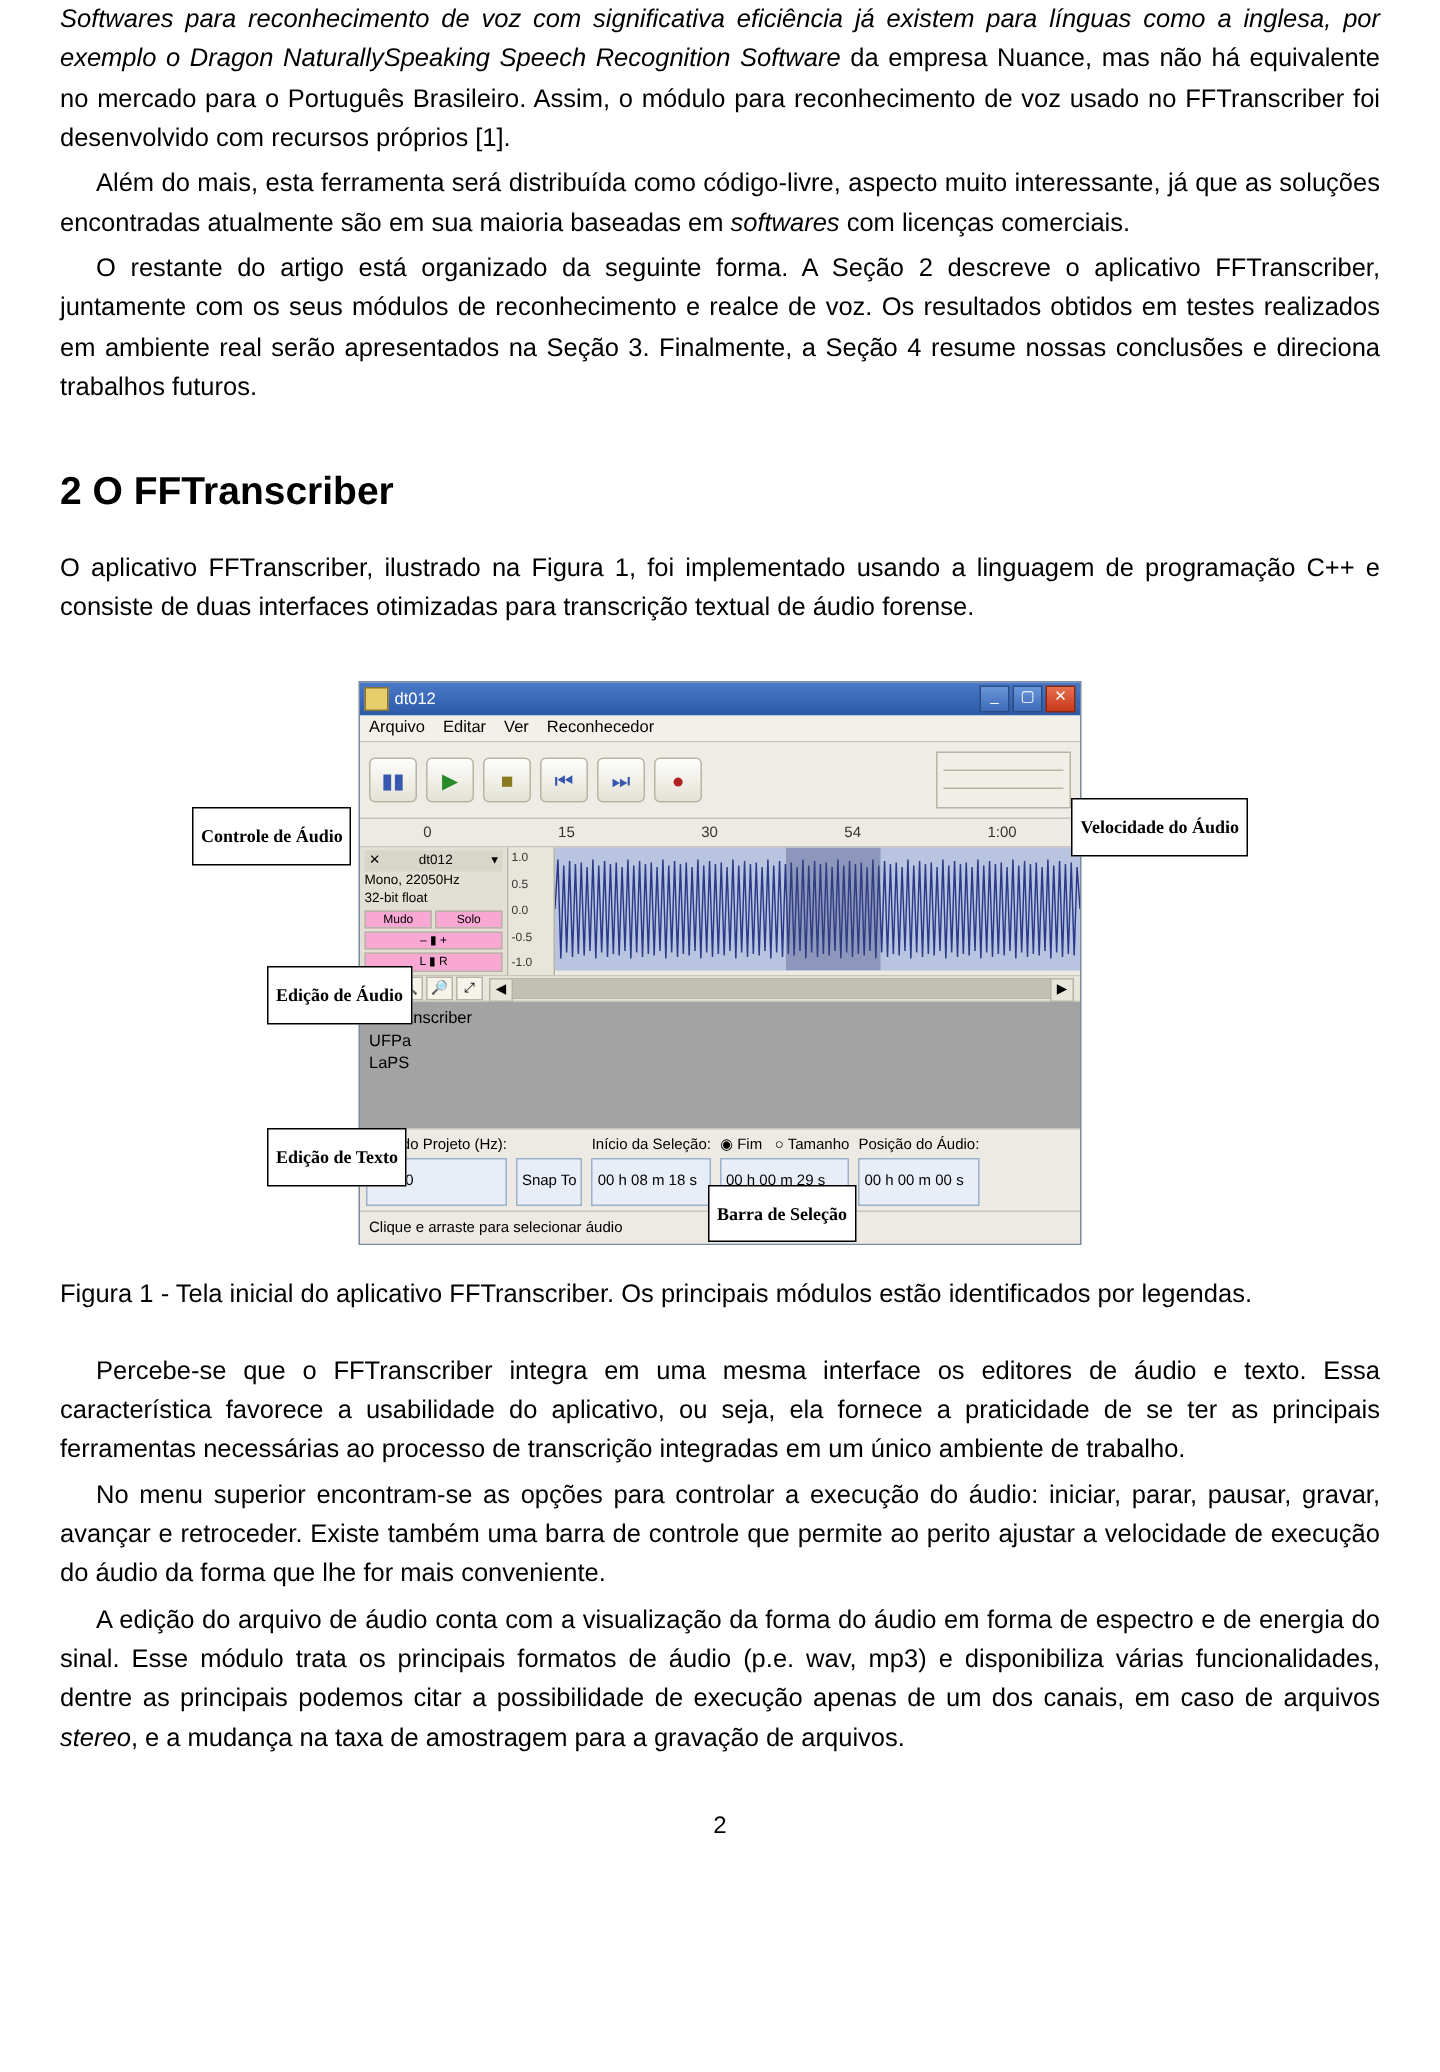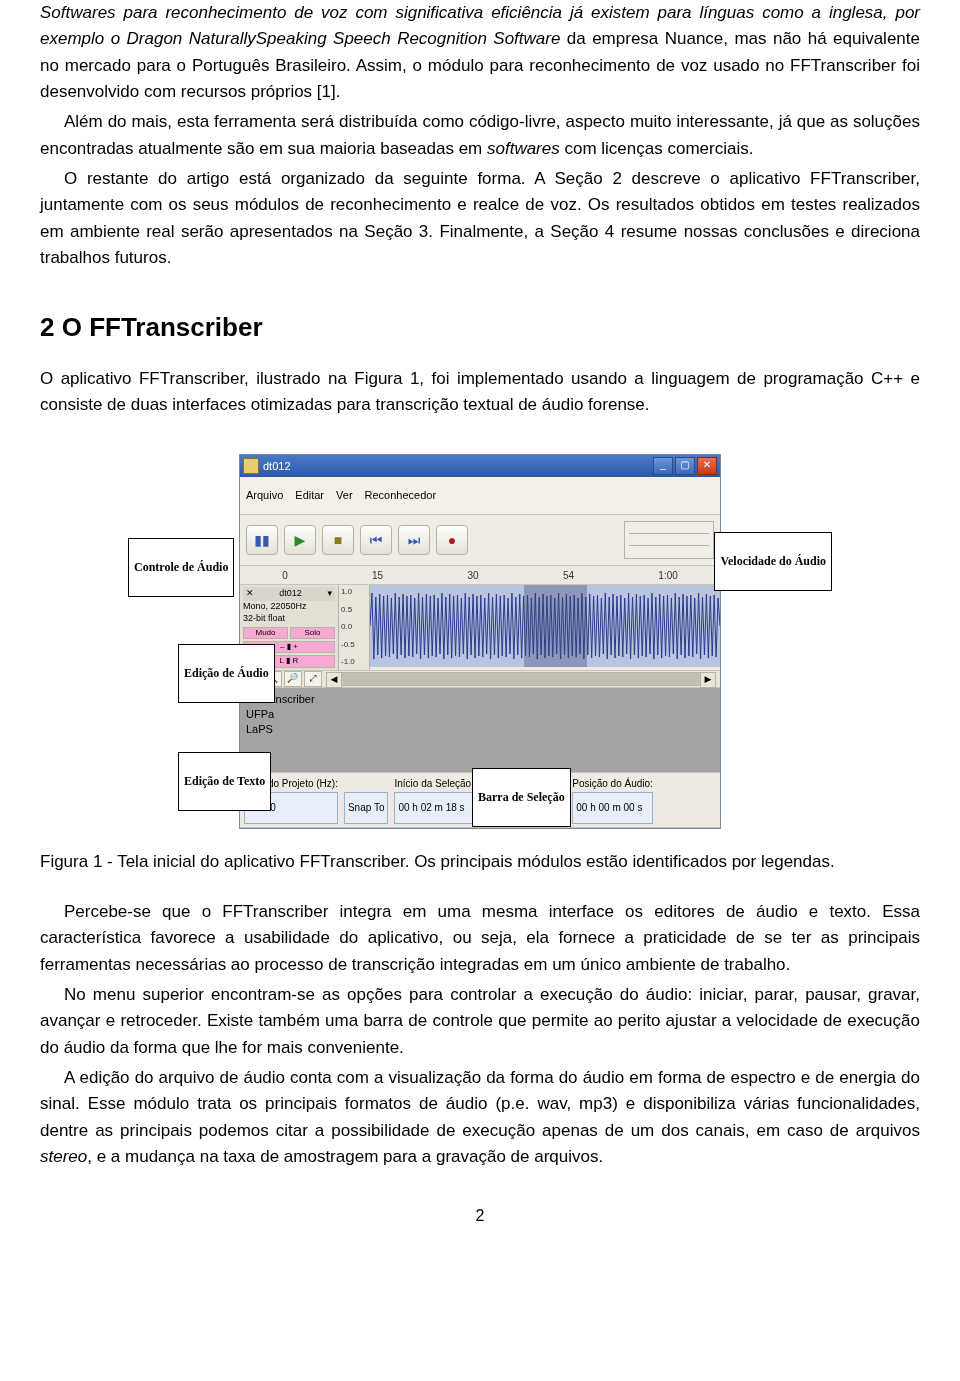--- a/index.html
+++ b/index.html
@@ -52,21 +52,21 @@
     padding: 0 3px;
     color: #fff;
   }
   .titlebar .left { display: flex; align-items: center; gap: 4px; }
   .titlebar .icon { width: 14px; height: 14px; background: #e8ce6a; border:1px solid #8a7330; }
   .winbtns { display:flex; gap:2px; }
   .winbtn { width:18px; height:16px; background: linear-gradient(#6a95d8,#3d6bb8); border:1px solid #2a4c86; color:#fff; font-size:10px; text-align:center; line-height:14px; }
   .winbtn.close { background: linear-gradient(#e87050,#c63818); border-color:#8a2810; }
   .menubar {
     background:#f2f0e8;
-    padding:10px 6px;
+    padding:0 6px;
     display:flex;
     gap:12px;
     border-bottom:1px solid #c8c4b8;
   }
   .toolbar {
     background:#eeece4;
     padding:6px;
     display:flex;
     align-items:center;
     gap:6px;
@@ -154,21 +154,21 @@
   .statusrow2 {
     padding:3px 6px; background:#eceae3; font-size:10px;
   }
   .callout {
     position:absolute;
     background:#fff;
     border:1px solid #000;
     font-family: "Times New Roman", serif;
     font-weight:bold;
     font-size:12px;
-    padding:19px 5px;
+    padding:9px 5px;
     white-space:nowrap;
   }
   .figure-caption {
     text-align:left;
     margin: 20px 0 24px 0;
   }
   .pagenum { text-align:center; margin-top:34px; font-size:16px; }
 </style>
 </head>
 <body>
@@ -293,32 +293,33 @@
         <div class="field">
           <span>Taxa do Projeto (Hz):</span>
           <span class="inp">22050</span>
         </div>
         <div class="field" style="justify-content:flex-end;">
           <span>&nbsp;</span>
           <span class="inp">Snap To</span>
         </div>
         <div class="field">
           <span>Início da Seleção:</span>
-          <span class="inp">00 h 02 m 18 s</span>
+          <span class="inp">00 h 08 m 18 s</span>
         </div>
         <div class="field">
           <span><label>◉ <span>Fim</span></label> &nbsp; <label>○ <span>Tamanho</span></label></span>
           <span class="inp">00 h 00 m 29 s</span>
         </div>
         <div class="field">
           <span>Posição do Áudio:</span>
           <span class="inp">00 h 00 m 00 s</span>
         </div>
       </div>
 
+      <div class="statusrow2">Clique e arraste para selecionar áudio</div>
 
     </div>
 
     <div class="callout" style="top:84px; left:88px;">Controle de Áudio</div>
     <div class="callout" style="top:78px; right:88px;">Velocidade do Áudio</div>
     <div class="callout" style="top:190px; left:138px;">Edição de Áudio</div>
     <div class="callout" style="top:298px; left:138px;">Edição de Texto</div>
     <div class="callout" style="bottom:2px; left:432px;">Barra de Seleção</div>
 
   </div>

